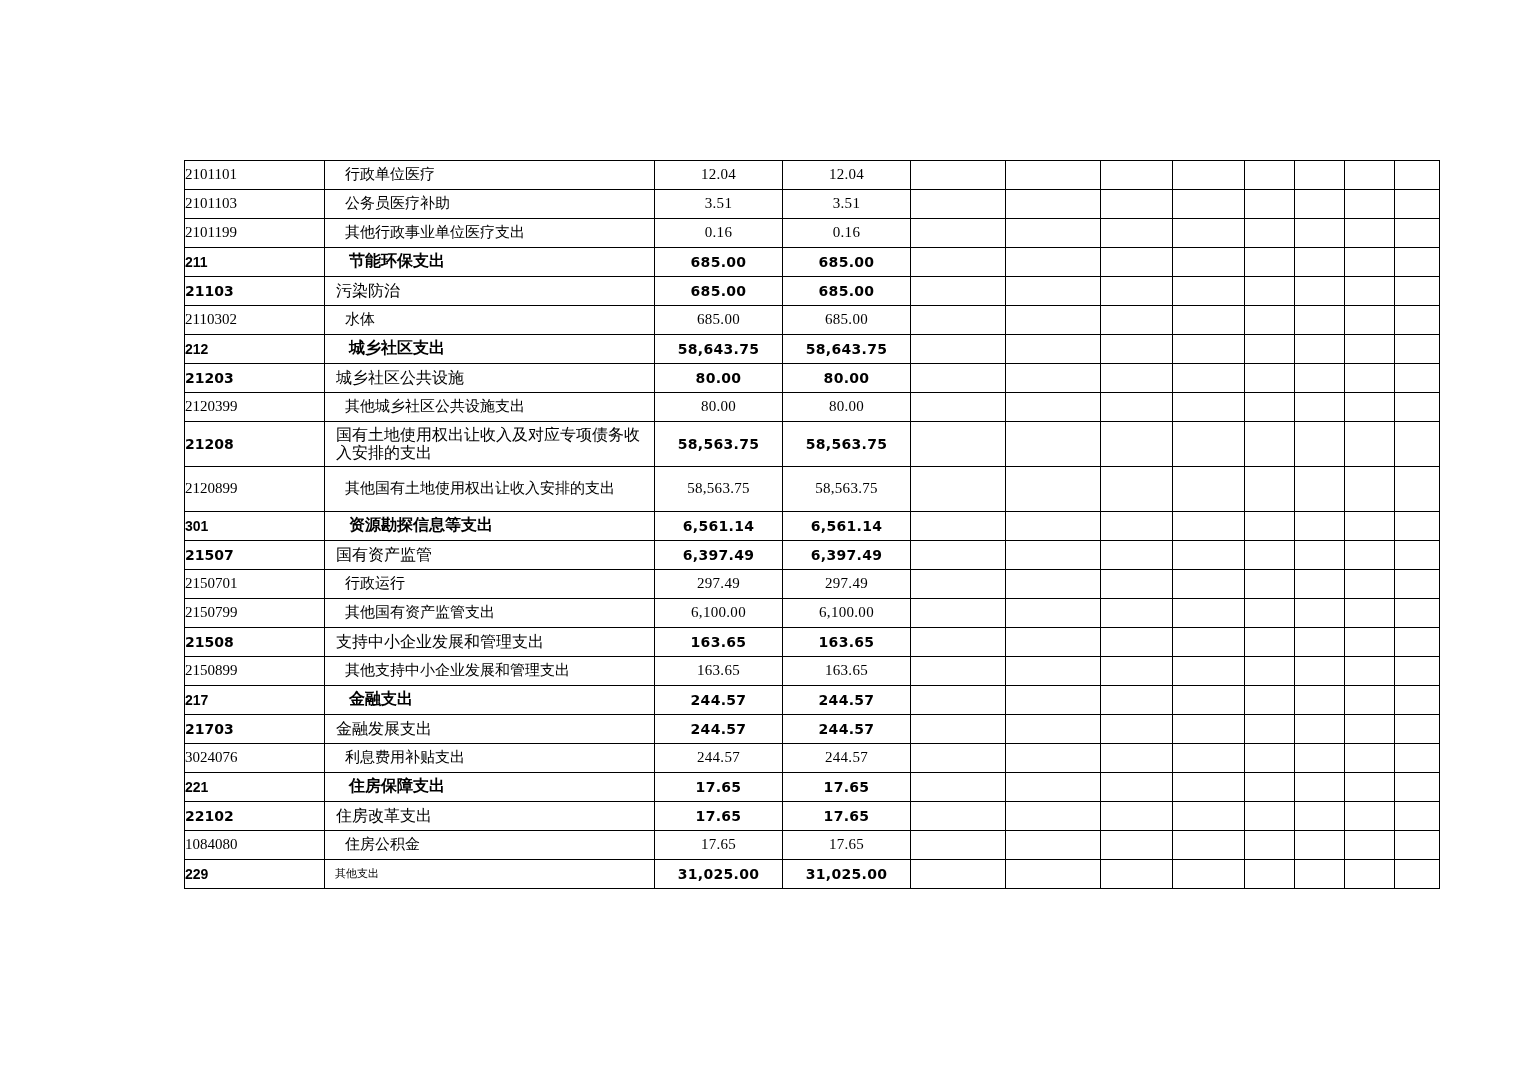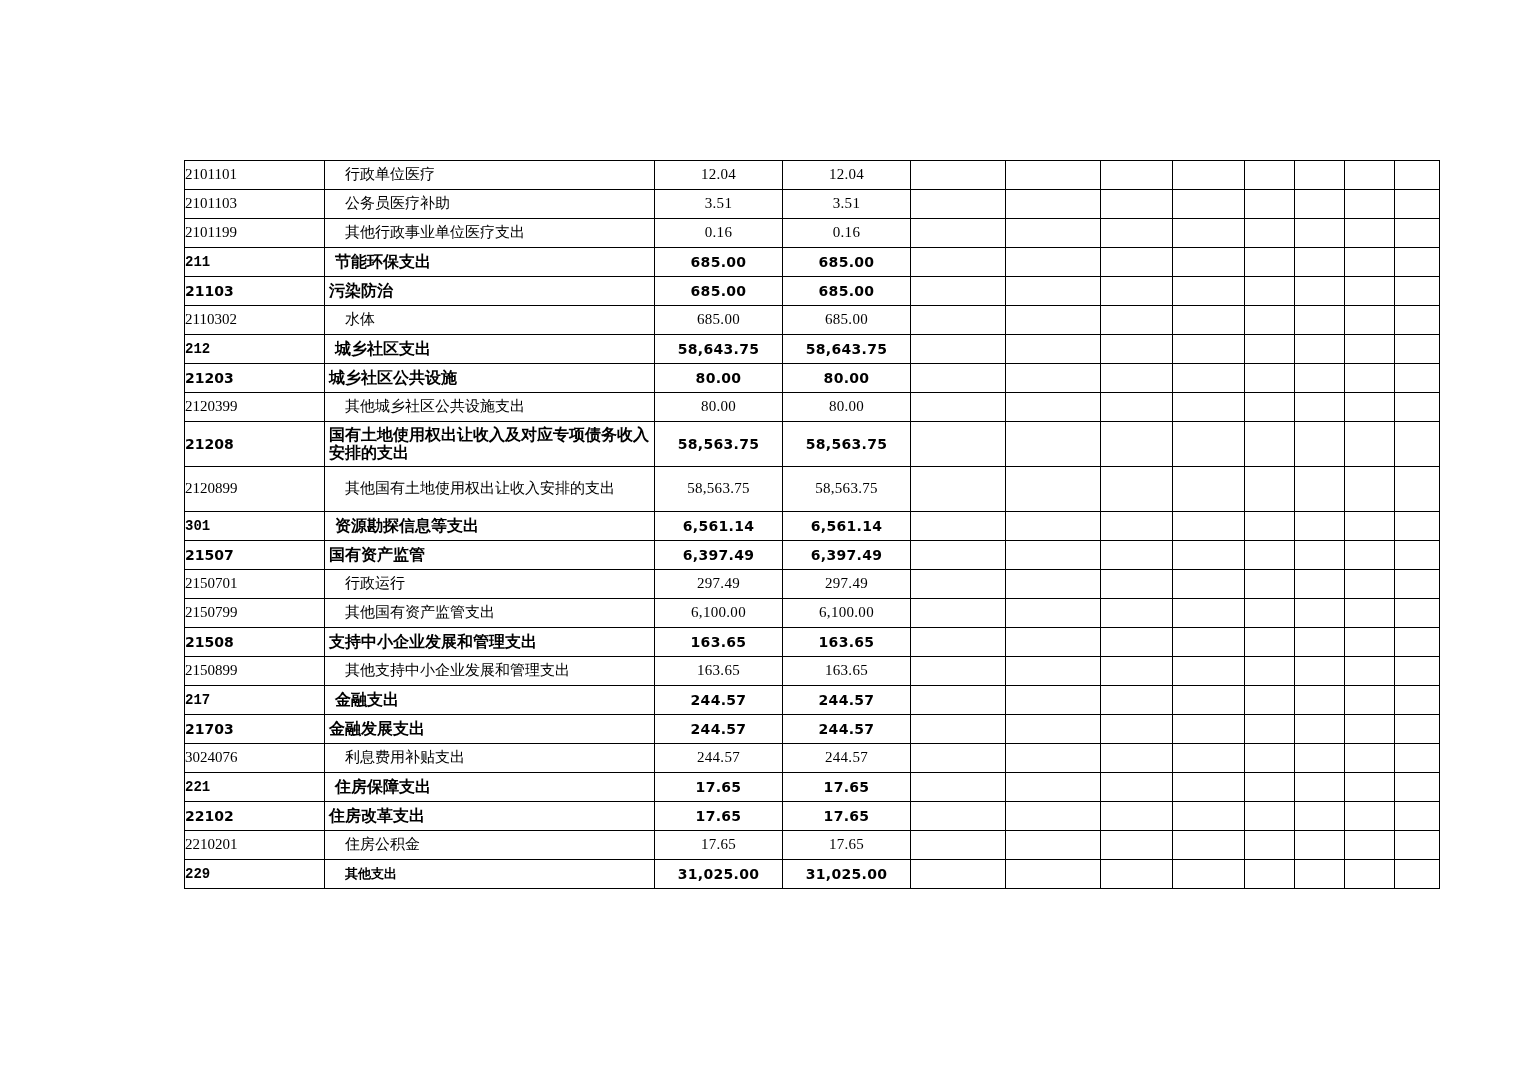--- a/index.html
+++ b/index.html
@@ -51,32 +51,32 @@
   col.c-blank6 { width: 50px; }
   col.c-blank7 { width: 50px; }
   col.c-blank8 { width: 45px; }
 
   td.code {
     font-size: 15px;
     font-family: "Liberation Serif", serif;
     padding-left: 5px;
     white-space: nowrap;
   }
-  td.code.lvl1 { font-weight: bold; font-family: Liberation Mono, monospace; font-size: 14px; margin-top: 8px; }
+  td.code.lvl1 { font-weight: bold; font-family: Liberation Sans, sans-serif; font-size: 14px; margin-top: 8px; }
   td.code.lvl2 { font-weight: bold; font-family: "DejaVu Sans", sans-serif; font-size: 14px; margin-left: 8px; }
 
   td.name {
     font-size: 15px;
     white-space: normal;
     word-break: break-all;
   }
-  td.name.lvl1 { font-weight: bold; font-family: Liberation Serif, serif; font-size: 16px; padding-left: 10px; }
-  td.name.lvl2 { font-weight: bold; font-family: "DejaVu Sans", sans-serif; font-size: 16px; padding-left: 4px; }
+  td.name.lvl1 { font-weight: bold; font-family: Liberation Mono, monospace; font-size: 16px; padding-left: 24px; }
+  td.name.lvl2 { font-weight: normal; font-family: "DejaVu Sans", sans-serif; font-size: 16px; padding-left: 11px; }
   td.name.lvl3 { padding-left: 20px; font-family: "Liberation Serif", serif; font-size: 15px; }
-  td.name.small { font-weight: bold; font-family: "DejaVu Sans", sans-serif; font-size: 13px; padding-left: 20px; }
+  td.name.small { font-weight: normal; font-family: "DejaVu Sans", sans-serif; font-size: 11px; padding-left: 10px; }
 
   td.num {
     text-align: center;
     padding-right: 8px;
     white-space: nowrap;
     font-family: "Liberation Serif", serif;
     font-size: 15px;
     letter-spacing: 0.3px;
   }
   td.num.b { font-weight: bold; font-family: "DejaVu Sans", sans-serif; font-size: 14px; }
@@ -406,21 +406,21 @@
             <td class="blank">&nbsp;</td>
             <td class="blank">&nbsp;</td>
             <td class="blank">&nbsp;</td>
             <td class="blank">&nbsp;</td>
             <td class="blank">&nbsp;</td>
             <td class="blank">&nbsp;</td>
             <td class="blank">&nbsp;</td>
             <td class="blank">&nbsp;</td>
           </tr>
           <tr>
-            <td class="code">2210201</td>
+            <td class="code">1084080</td>
             <td class="name lvl3">住房公积金</td>
             <td class="num">17.65</td>
             <td class="num">17.65</td>
             <td class="blank">&nbsp;</td>
             <td class="blank">&nbsp;</td>
             <td class="blank">&nbsp;</td>
             <td class="blank">&nbsp;</td>
             <td class="blank">&nbsp;</td>
             <td class="blank">&nbsp;</td>
             <td class="blank">&nbsp;</td>

